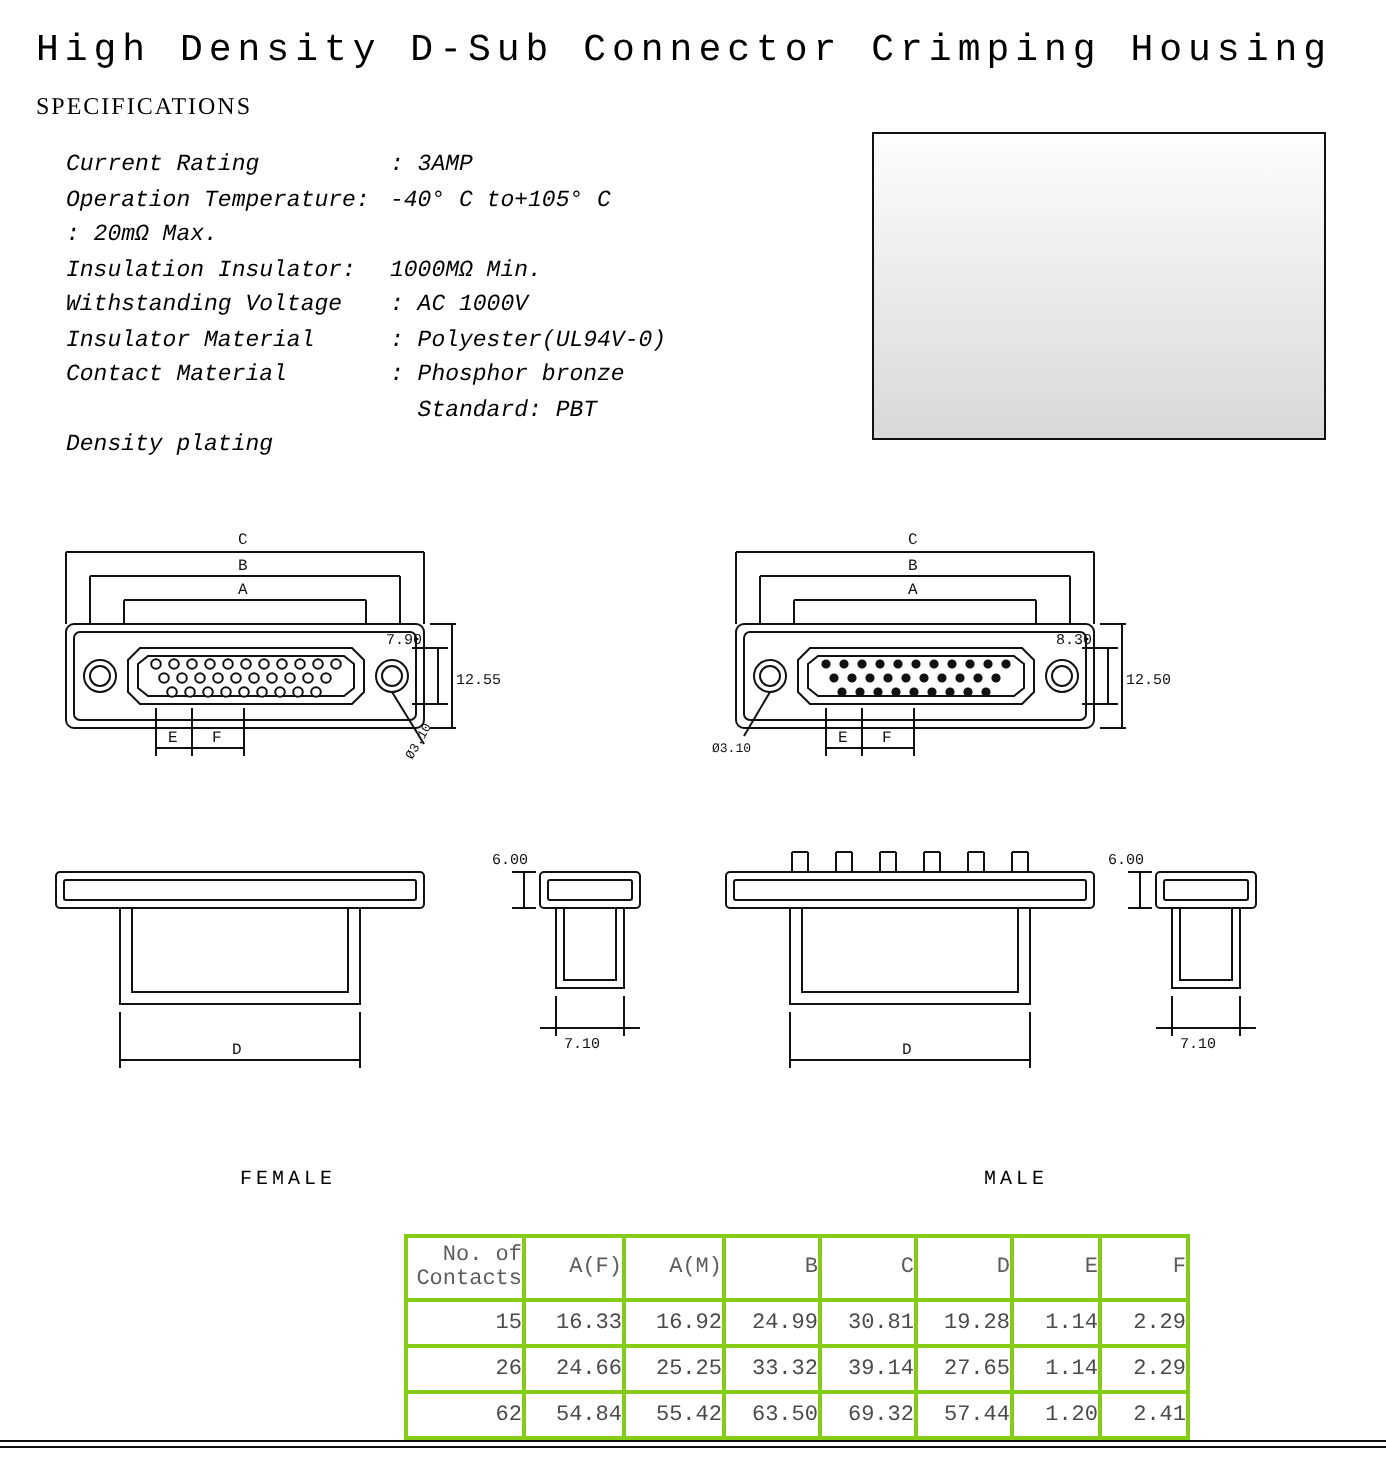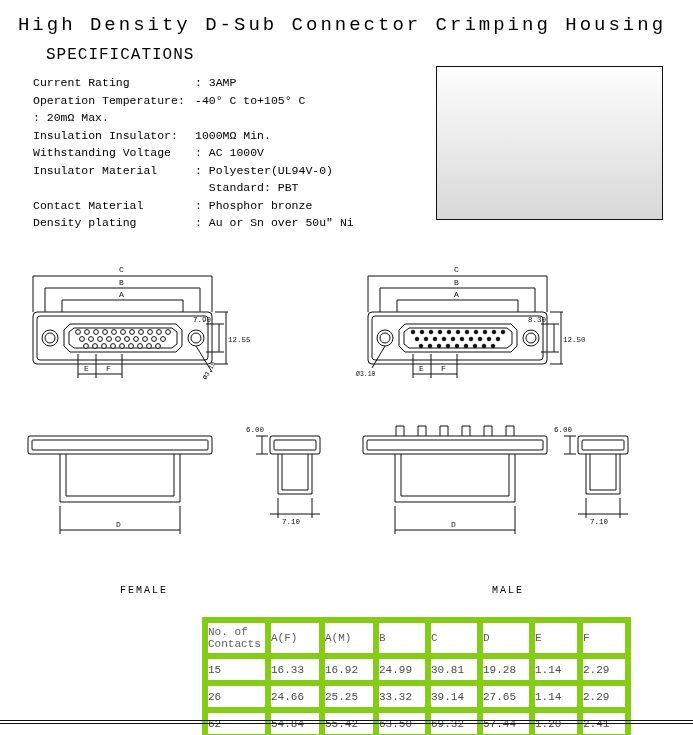--- a/index.html
+++ b/index.html
@@ -10,25 +10,25 @@
     color:#000;
     position:relative;
     overflow:hidden;
   }
   .page{position:absolute;left:0;top:0;width:693px;height:735px;}
   .title{
     position:absolute;left:0;top:14px;width:684px;text-align:center;
     font-size:19px;letter-spacing:3px;font-family:"Liberation Mono", monospace;
   }
   .spec-head{
-    position:absolute;left:46px;top:46px;font-size:16px;letter-spacing:1px;
-    font-family:Liberation Mono, monospace;
+    position:absolute;left:18px;top:46px;font-size:12px;letter-spacing:1px;
+    font-family:Liberation Serif, serif;
   }
   .spec-list{position:absolute;left:33px;top:74px;font-size:11.5px;
-    font-family:"Liberation Mono", monospace;line-height:17.5px;}
+    font-family:"Liberation Mono", monospace;line-height:17.5px;font-style:italic;}
   .spec-row{display:flex;white-space:pre;}
   .spec-label{display:inline-block;width:162px;}
   .spec-val{display:inline-block;}
 
   
   .photo{
     position:absolute;left:436px;top:66px;width:225px;height:152px;
     border:1px solid #111;background:#f2f2f2;overflow:hidden;
   }
   .photo .grad{position:absolute;left:0;top:0;right:0;bottom:0;
@@ -42,21 +42,21 @@
     font-family:"Liberation Mono", monospace;}
   #cap-female{left:120px;top:585px;}
   #cap-male{left:492px;top:585px;text-align:right;}
 
   
   table.dims{
     position:absolute;left:202px;top:617px;border-collapse:collapse;
     font-family:"Liberation Mono", monospace;font-size:11px;color:#4a4a4a;
   }
   table.dims th,table.dims td{
-    border:6px solid #84cc16;text-align:left;padding:2px 0;
+    border:2px solid #84cc16;text-align:right;padding:2px 0;
   }
   table.dims th{font-weight:normal;color:#5d5d5d;font-size:11px;height:26px;}
   table.dims td{height:17px;}
   .c0{width:57px;}
   .c1{width:48px;}
   .c2{width:48px;}
   .c3{width:46px;}
   .c4{width:46px;}
   .c5{width:46px;}
   .c6{width:42px;}
@@ -94,30 +94,29 @@
     </div>
     <div class="spec-row">
       <span class="spec-label">Withstanding Voltage</span>
       <span class="spec-val">: AC 1000V</span>
     </div>
     <div class="spec-row">
       <span class="spec-label">Insulator Material</span>
       <span class="spec-val">: Polyester(UL94V-0)</span>
     </div>
     <div class="spec-row">
+      <span class="spec-label">Contact Material</span>
+      <span class="spec-val">: Phosphor bronze</span>
+    </div>
+    <div class="spec-row">
       <span class="spec-label"></span>
       <span class="spec-val">  Standard: PBT</span>
     </div>
     <div class="spec-row">
-      <span class="spec-label">Contact Material</span>
-      <span class="spec-val">: Phosphor bronze</span>
-    </div>
-    <div class="spec-row">
       <span class="spec-label">Density plating</span>
-      <span class="spec-val">: Au or Sn over 50u" Ni</span>
     </div>
   </div>
 
   <div class="photo">
     <div class="grad"></div>
     <svg width="225" height="152" viewBox="0 0 225 152">
 
       <g>
         <polygon points="38,100 68,118 72,72 44,58" fill="#2b2b2b" stroke="#111"></polygon>
         <polygon points="44,58 72,72 104,52 76,40" fill="#4a4a4a" stroke="#111"></polygon>

